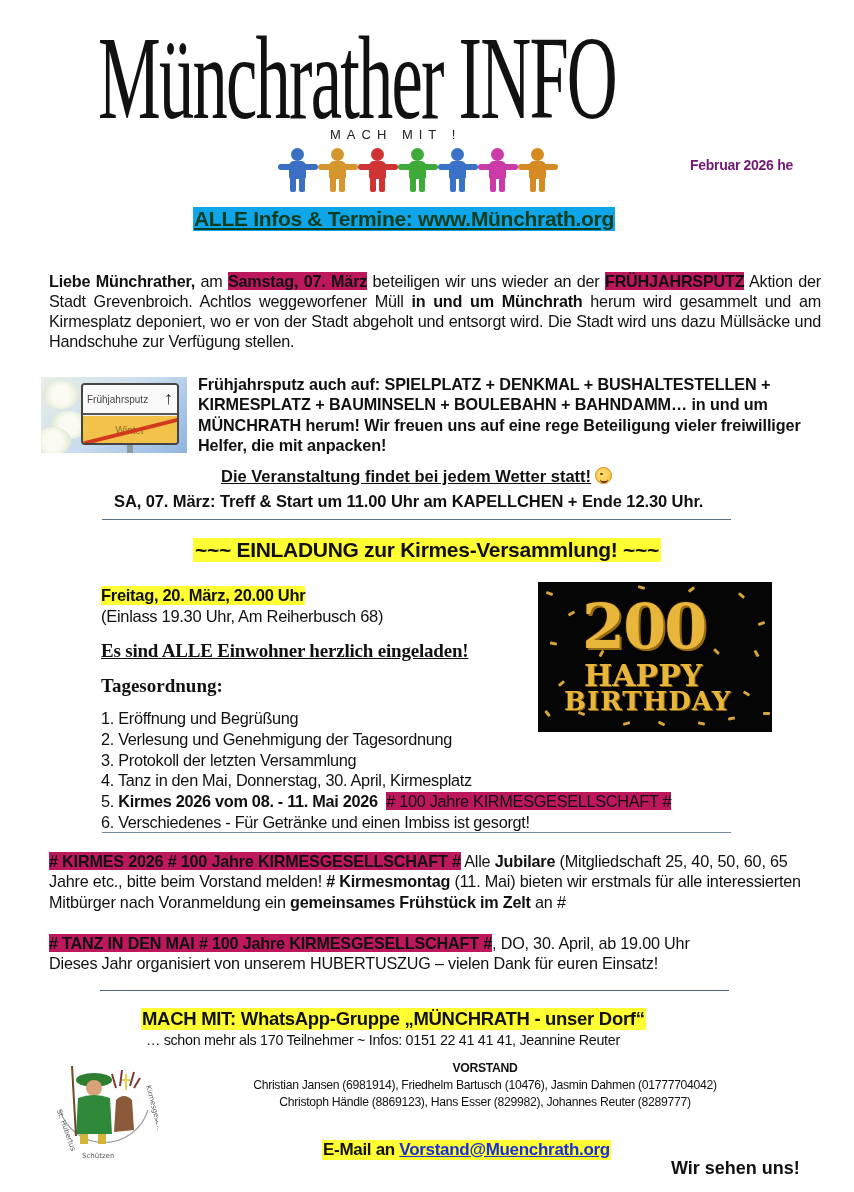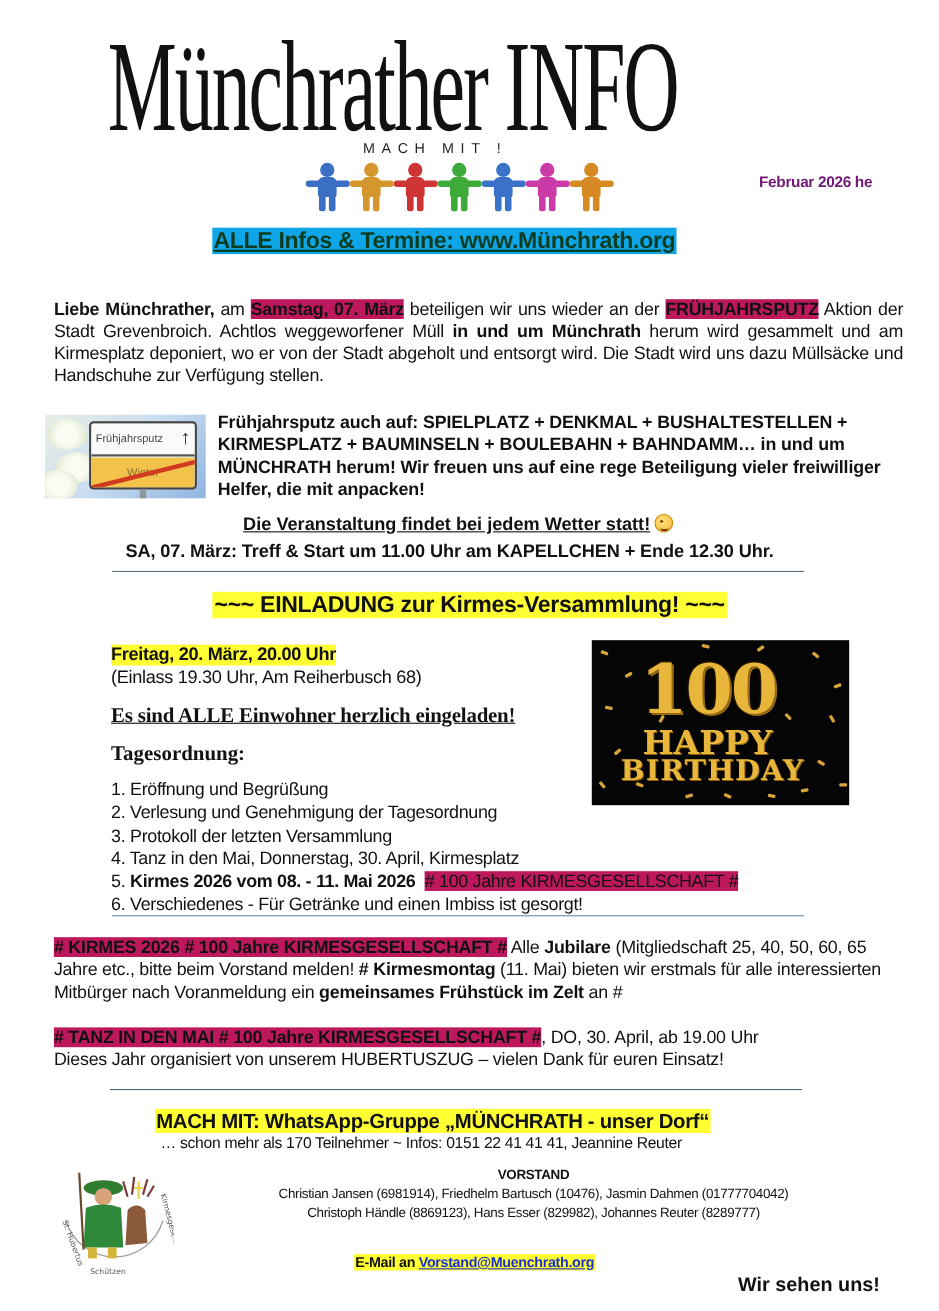--- a/index.html
+++ b/index.html
@@ -71,21 +71,21 @@
 
   .kirmes-para { left: 49px; top: 851px; width: 772px; font-size: 16.2px; line-height: 20.4px; letter-spacing: -0.2px; }
   .tanz-para { left: 49px; top: 933px; width: 772px; font-size: 16.2px; line-height: 20.4px; letter-spacing: -0.2px; }
 
   .whatsapp { left: 141px; top: 1008px; font-size: 18.5px; font-weight: bold; background: #ffff33; padding: 0 1px; letter-spacing: -0.3px; }
   .whatsapp-sub { left: 146px; top: 1032px; font-size: 14.3px; letter-spacing: -0.3px; }
 
   .logo { left: 50px; top: 1060px; width: 108px; height: 102px; }
   .board { left: 160px; top: 1060px; width: 650px; text-align: center; font-size: 12.2px; line-height: 17px; letter-spacing: -0.3px; }
   .board-title { font-weight: bold; }
-  .email-line { left: 322px; top: 1140px; font-size: 13px; font-weight: bold; background: #ffff33; padding: 0 1px; letter-spacing: -0.3px; }
+  .email-line { left: 322px; top: 1140px; font-size: 17px; font-weight: bold; background: #ffff33; padding: 0 1px; letter-spacing: -0.3px; }
   .email-line a { color: #1a2fd6; text-decoration: underline; }
   .signoff { left: 671px; top: 1158px; font-size: 18px; font-weight: bold; }
 </style>
 </head>
 <body>
 
 <div class="abs masthead-title-wrap">
   <div class="masthead-title" style="position:absolute;left:0;top:0;font-size:118px;transform:scaleX(0.598);">Münchrather INFO</div>
 </div>
 <div class="abs mach-mit">MACH MIT !</div>
@@ -172,21 +172,21 @@
 <ul class="abs agenda-list">
   <li>1. Eröffnung und Begrüßung</li>
   <li>2. Verlesung und Genehmigung der Tagesordnung</li>
   <li>3. Protokoll der letzten Versammlung</li>
   <li>4. Tanz in den Mai, Donnerstag, 30. April, Kirmesplatz</li>
   <li><span>5. </span><b>Kirmes 2026 vom 08. - 11. Mai 2026</b><span>&nbsp;&nbsp;</span><span class="hl"># 100 Jahre KIRMESGESELLSCHAFT #</span></li>
   <li>6. Verschiedenes - Für Getränke und einen Imbiss ist gesorgt!</li>
 </ul>
 
 <div class="abs img-bday" id="bday">
-  <div class="bday-100">100</div>
+  <div class="bday-100">200</div>
   <div class="bday-happy">HAPPY</div>
   <div class="bday-birthday">BIRTHDAY</div>
 <div class="confetti" style="left: 8px; top: 10px; transform: rotate(20deg);"></div>
     <div class="confetti" style="left: 30px; top: 30px; transform: rotate(-30deg);"></div>
     <div class="confetti" style="left: 200px; top: 12px; transform: rotate(40deg);"></div>
     <div class="confetti" style="left: 220px; top: 40px; transform: rotate(-20deg);"></div>
     <div class="confetti" style="left: 12px; top: 60px; transform: rotate(10deg);"></div>
     <div class="confetti" style="left: 215px; top: 70px; transform: rotate(60deg);"></div>
     <div class="confetti" style="left: 20px; top: 100px; transform: rotate(-40deg);"></div>
     <div class="confetti" style="left: 205px; top: 110px; transform: rotate(30deg);"></div>

